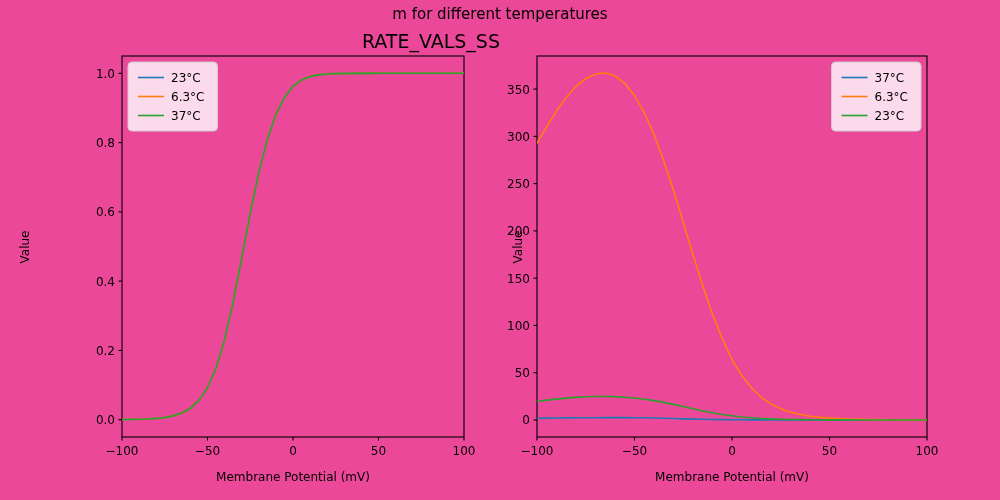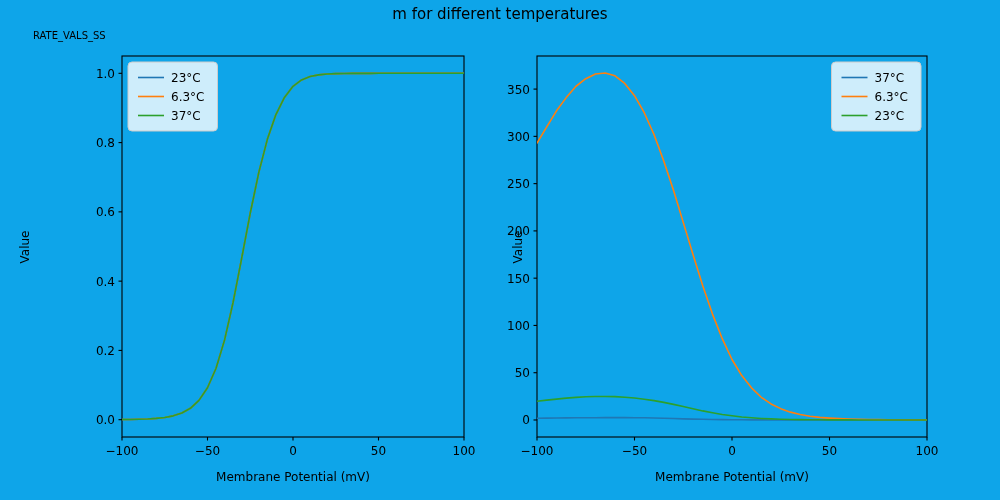--- a/index.html
+++ b/index.html
@@ -4,21 +4,21 @@
 <style>
   html, body {
     margin: 0;
     padding: 0;
     background: #ffffff;
   }
   #figure {
     position: relative;
     width: 1000px;
     height: 500px;
-    background: #0ea5e9;
+    background: #ec4899;
     font-family: "DejaVu Sans", sans-serif;
     overflow: hidden;
   }
   .suptitle {
     position: absolute;
     top: 5px;
     left: 0;
     width: 1000px;
     text-align: center;
     font-size: 15px;
@@ -26,24 +26,23 @@
   }
   .panel {
     position: absolute;
     top: 0;
     height: 500px;
   }
   #panel-left  { left: 0px;   width: 500px; }
   #panel-right { left: 500px; width: 500px; }
   .axes-title {
     position: absolute;
-    text-align: left;
-    font-size: 10px;
+    text-align: right;
+    font-size: 19px;
     color: #000000;
-    padding-left: 33px;
   }
   .axis-label {
     position: absolute;
     font-size: 12px;
     color: #000000;
     text-align: center;
   }
   .ylabel {
     transform-origin: 50% 50%;
     transform: rotate(-90deg);

